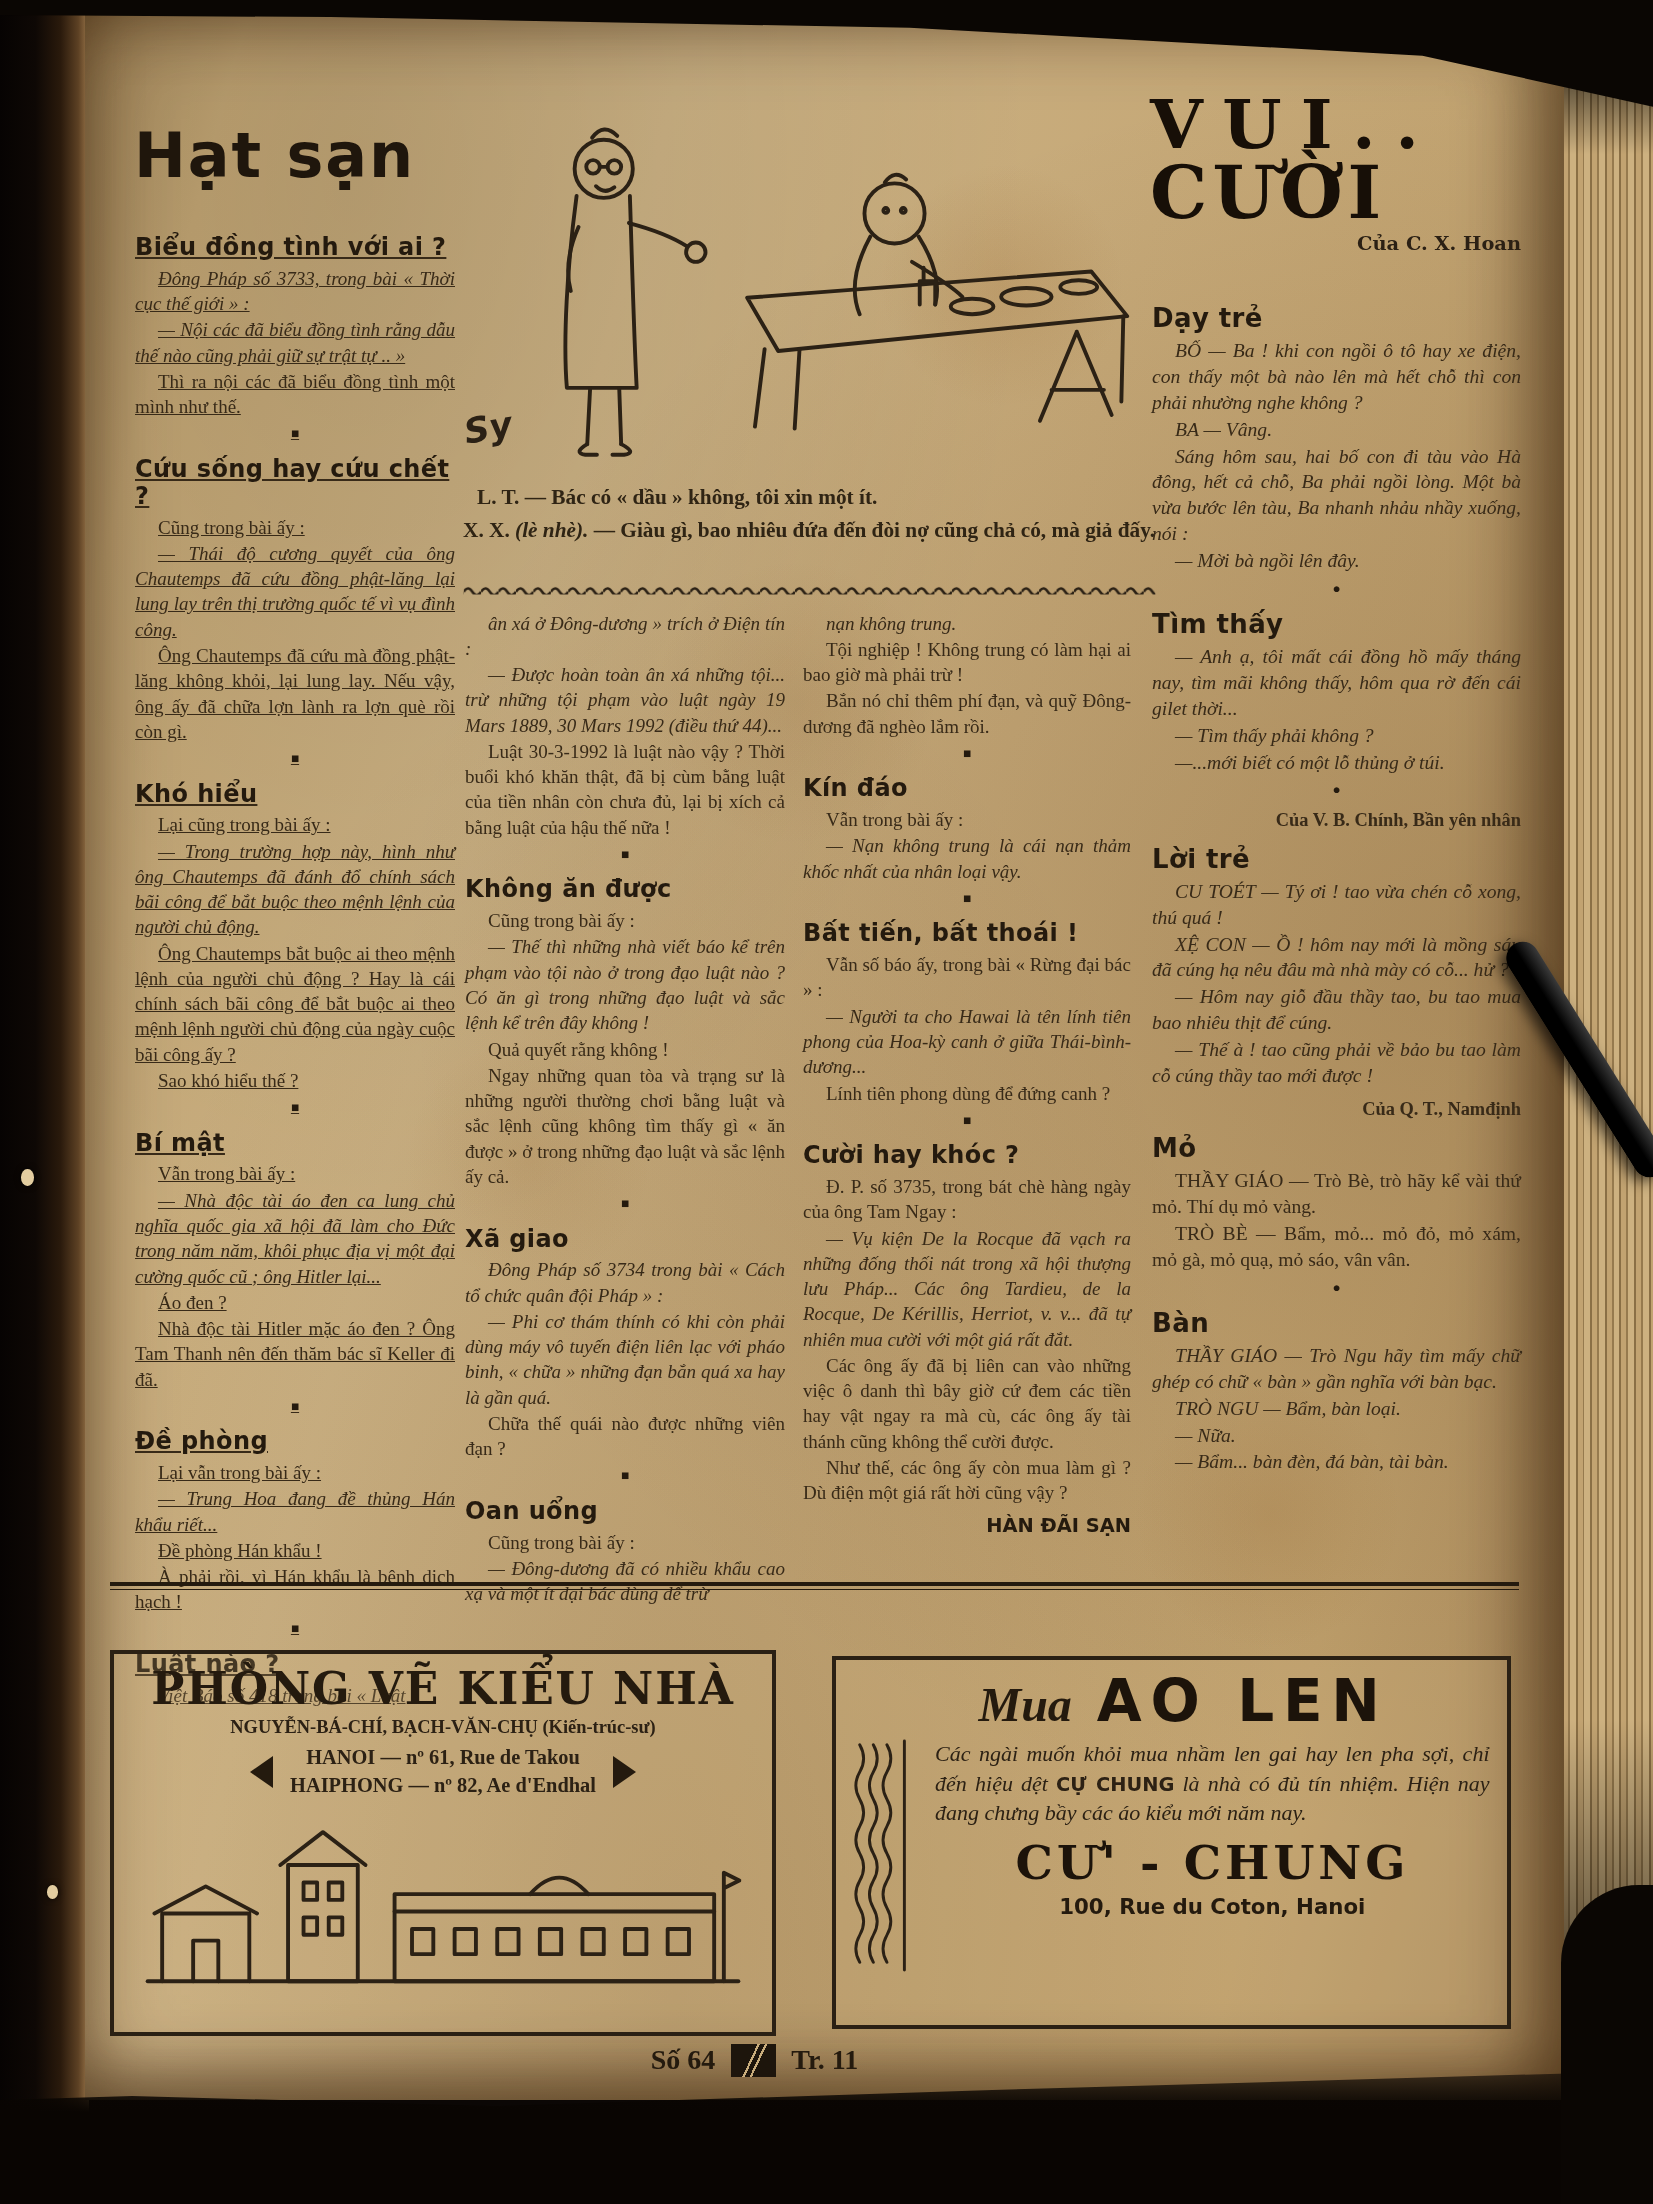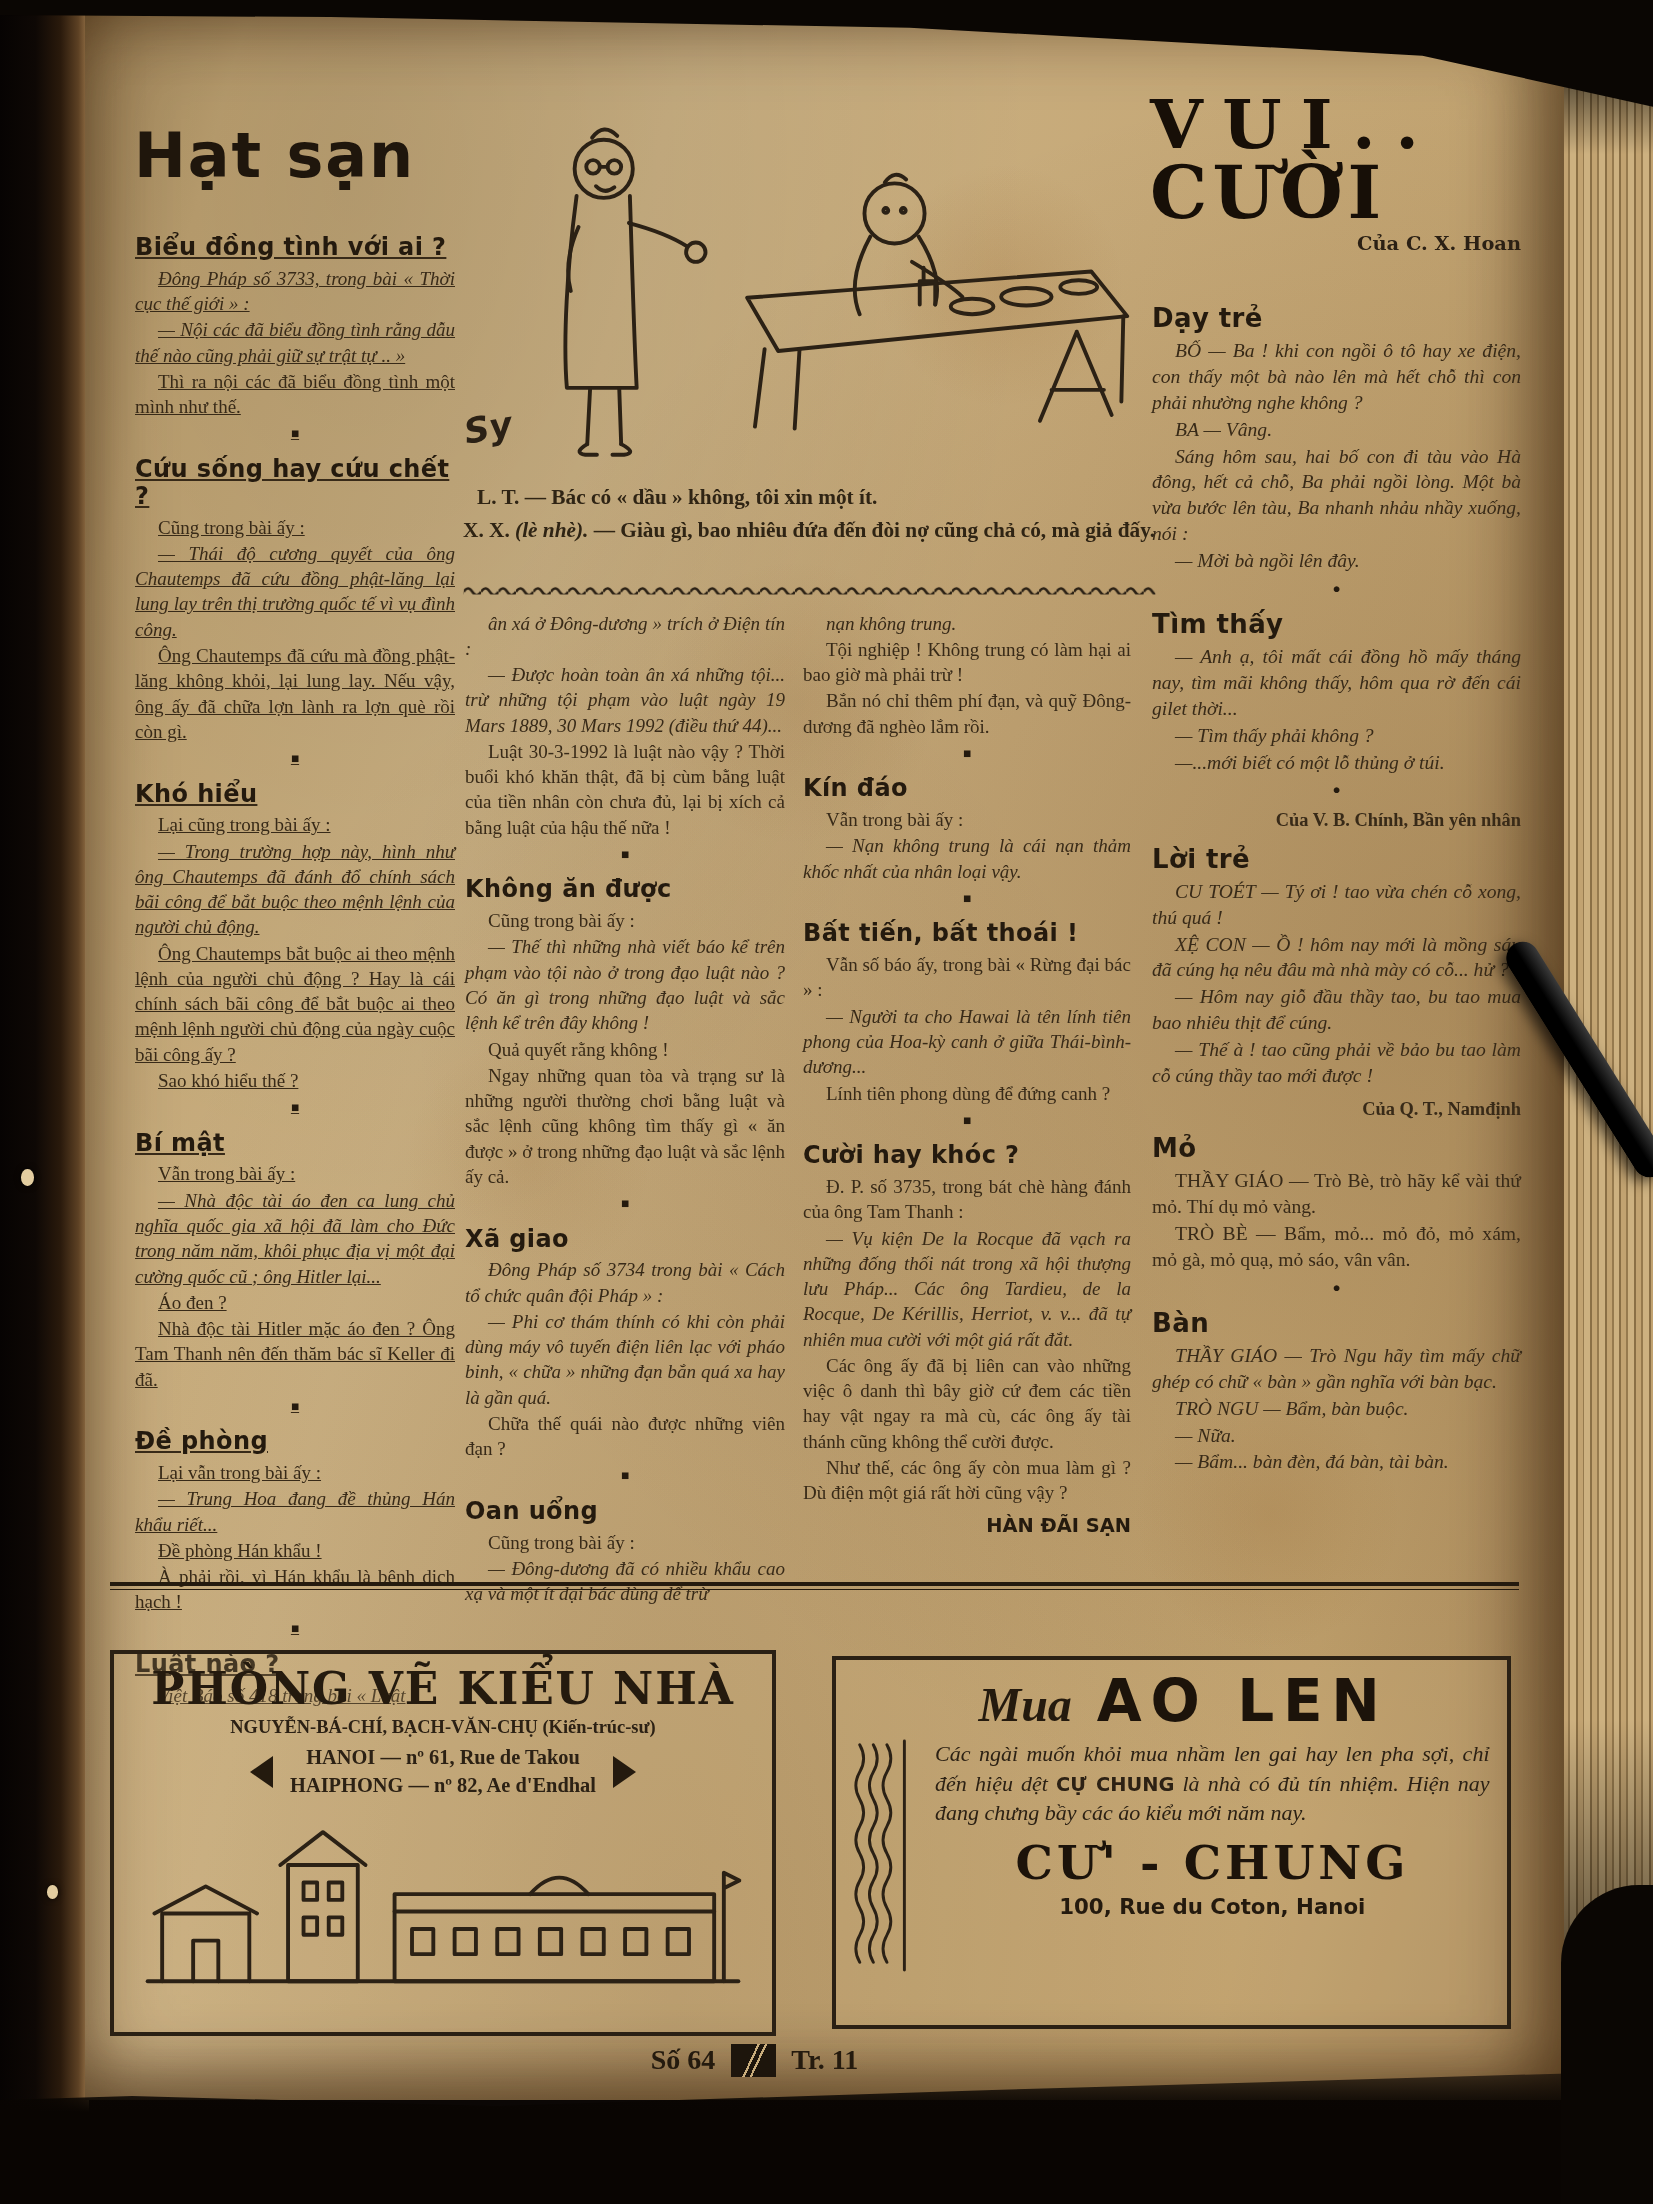--- a/index.html
+++ b/index.html
@@ -239,21 +239,21 @@
         <div class="blk b-h">Kín đáo</div>
         <div class="blk b-p">Vẫn trong bài ấy :</div>
         <div class="blk b-pi">— Nạn không trung là cái nạn thảm khốc nhất của nhân loại vậy.</div>
         <div class="blk b-d">■</div>
         <div class="blk b-h">Bất tiến, bất thoái !</div>
         <div class="blk b-p">Vẫn số báo ấy, trong bài « Rừng đại bác » :</div>
         <div class="blk b-pi">— Người ta cho Hawai là tên lính tiên phong của Hoa-kỳ canh ở giữa Thái-bình-dương...</div>
         <div class="blk b-p">Lính tiên phong dùng để đứng canh ?</div>
         <div class="blk b-d">■</div>
         <div class="blk b-h">Cười hay khóc ?</div>
-        <div class="blk b-p">Đ. P. số 3735, trong bát chè hàng đánh của ông Tam Thanh :</div>
+        <div class="blk b-p">Đ. P. số 3735, trong bát chè hàng ngày của ông Tam Ngay :</div>
         <div class="blk b-pi">— Vụ kiện De la Rocque đã vạch ra những đống thối nát trong xã hội thượng lưu Pháp... Các ông Tardieu, de la Rocque, De Kérillis, Herriot, v. v... đã tự nhiên mua cười với một giá rất đắt.</div>
         <div class="blk b-p">Các ông ấy đã bị liên can vào những việc ô danh thì bây giờ cứ đem các tiền hay vật ngay ra mà cù, các ông ấy tài thánh cũng không thể cười được.</div>
         <div class="blk b-p">Như thế, các ông ấy còn mua làm gì ? Dù điện một giá rất hời cũng vậy ?</div>
         <div class="blk b-s">HÀN ĐÃI SẠN</div>
       </div>
 
     <div class="vui">
       <div class="vui1">VUI..</div>
       <div class="vui2">CƯỜI</div>
       <div class="vui-credit">Của C. X. Hoan</div>
@@ -277,21 +277,21 @@
         <div class="blk b-pi">XỆ CON — Ồ ! hôm nay mới là mồng sáu đã cúng hạ nêu đâu mà nhà mày có cỗ... hử ?</div>
         <div class="blk b-pi">— Hôm nay giỗ đầu thầy tao, bu tao mua bao nhiêu thịt để cúng.</div>
         <div class="blk b-pi">— Thế à ! tao cũng phải về bảo bu tao làm cỗ cúng thầy tao mới được !</div>
         <div class="blk b-c">Của Q. T., Namđịnh</div>
         <div class="blk b-h">Mỏ</div>
         <div class="blk b-p">THẦY GIÁO — Trò Bè, trò hãy kể vài thứ mỏ. Thí dụ mỏ vàng.</div>
         <div class="blk b-p">TRÒ BÈ — Bẩm, mỏ... mỏ đỏ, mỏ xám, mỏ gà, mỏ quạ, mỏ sáo, vân vân.</div>
         <div class="blk b-o">●</div>
         <div class="blk b-h">Bàn</div>
         <div class="blk b-pi">THẦY GIÁO — Trò Ngu hãy tìm mấy chữ ghép có chữ « bàn » gần nghĩa với bàn bạc.</div>
-        <div class="blk b-pi">TRÒ NGU — Bẩm, bàn buộc.</div>
+        <div class="blk b-pi">TRÒ NGU — Bẩm, bàn loại.</div>
         <div class="blk b-pi">— Nữa.</div>
         <div class="blk b-pi">— Bẩm... bàn đèn, đá bàn, tài bàn.</div>
       </div>
 
     <div class="double-rule"></div>
 
     <div class="ad ad1">
       <div class="ad1-title">PHÒNG VẼ KIỂU NHÀ</div>
       <div class="ad1-sub">NGUYỄN-BÁ-CHÍ, BẠCH-VĂN-CHỤ (Kiến-trúc-sư)</div>
       <div class="ad1-addr">

